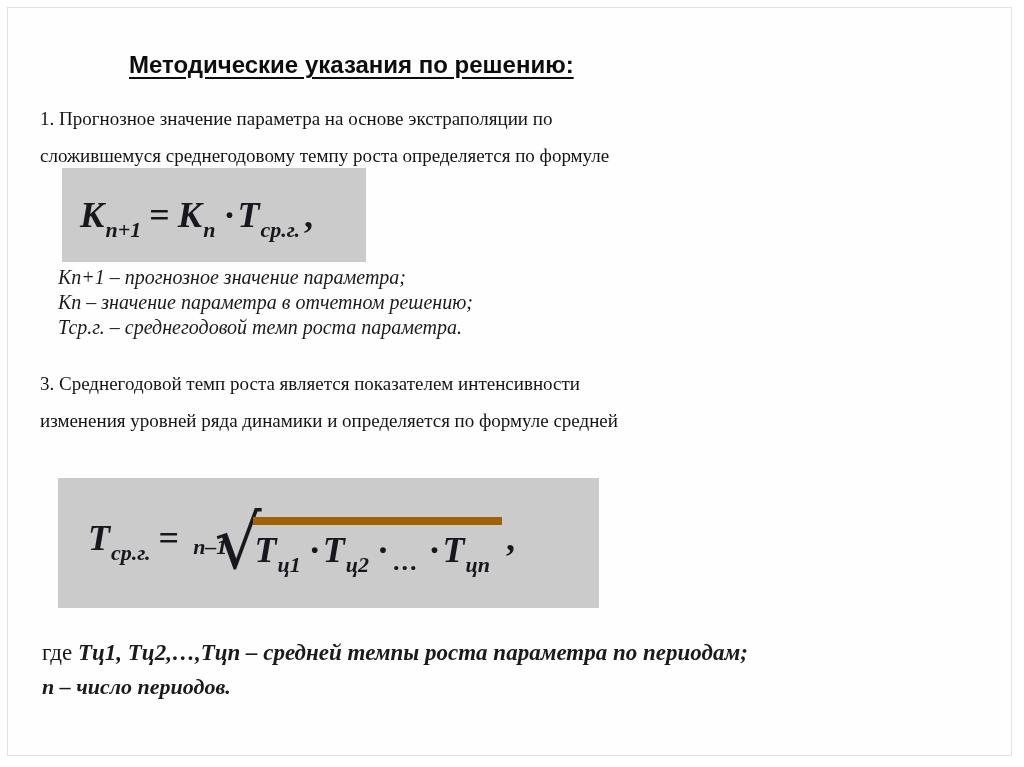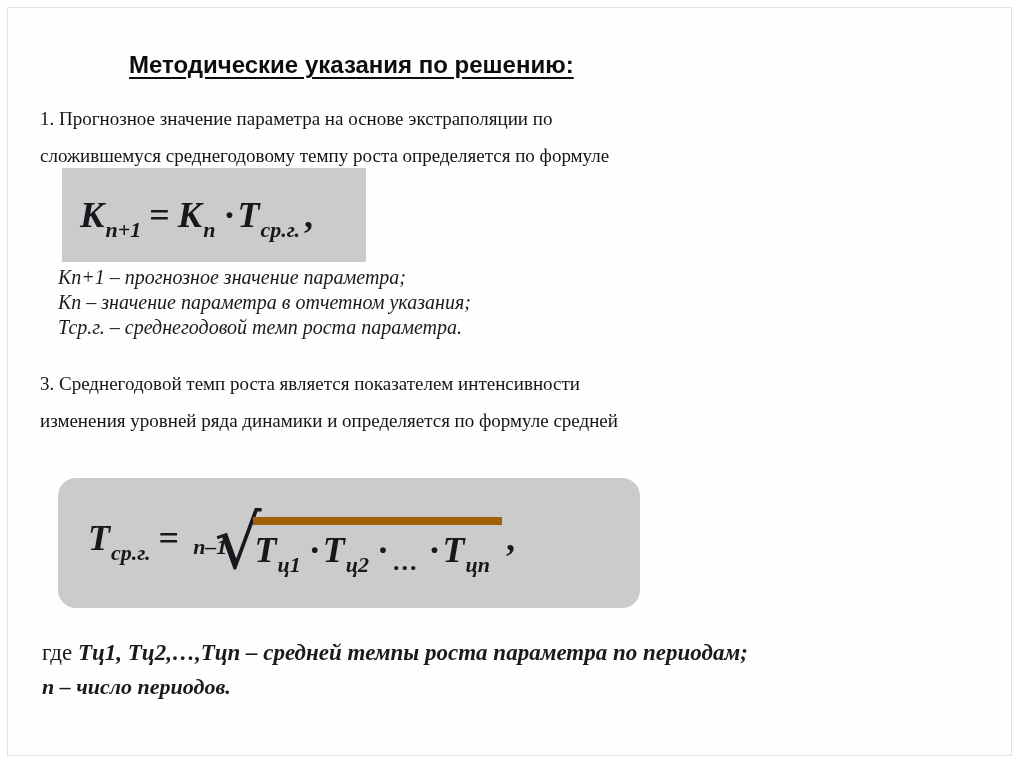--- a/index.html
+++ b/index.html
@@ -9,21 +9,21 @@
         border:1px solid #e2e2e2;background:#fefefe;}
   .slide-title{position:absolute;left:129px;top:51px;
         font-family:"Liberation Sans", sans-serif;font-weight:700;font-size:24px;
         text-decoration:underline;text-decoration-thickness:2px;text-underline-offset:4px;
         color:#0d0d0d;white-space:nowrap;text-align:right;}
   .body-par{position:absolute;font-size:19px;line-height:37px;color:#141414;white-space:nowrap;}
   #para1{left:40px;top:100px;}
   #para2{left:40px;top:365px;}
   .formula-box{position:absolute;background:#cbcbcb;display:flex;align-items:center;}
   #formula-box-1{left:62px;top:168px;width:304px;height:94px;padding-left:18px;box-sizing:border-box;}
-  #formula-box-2{left:58px;top:478px;width:582px;height:130px;padding-left:30px;box-sizing:border-box;border-radius:18px;}
+  #formula-box-2{left:58px;top:478px;width:541px;height:130px;padding-left:30px;box-sizing:border-box;}
   .formula{font-size:36px;font-weight:700;font-style:italic;color:#17171d;white-space:nowrap;}
   .f-sub{font-size:22px;font-style:italic;position:relative;top:10px;margin-left:1px;margin-top:8px;}
   .f-eq{font-style:normal;padding:0 8px;}
   .f-dot{font-style:normal;padding:0 2px 0 8px;}
   .f-comma{font-style:normal;margin-left:4px;}
   .root{display:inline-flex;align-items:center;margin-left:6px;}
   .root-index{font-size:22px;font-style:italic;font-weight:700;position:relative;top:4px;
         margin-right:-13px;z-index:2;}
   .root-sign{font-family:"DejaVu Sans", sans-serif;font-style:normal;font-weight:400;
         font-size:74px;line-height:58px;position:relative;top:-1px;}
@@ -51,21 +51,21 @@
   </div>
 
   <div id="formula-box-1" class="formula-box">
     <span class="formula">
       <span>К</span><span class="f-sub">n+1</span><span class="f-eq">=</span><span>К</span><span class="f-sub">n</span><span class="f-dot">·</span><span>Т</span><span class="f-sub">ср.г.</span><span class="f-comma">,</span>
     </span>
   </div>
 
   <div id="notes1" class="notes">
     <span class="note-line">Кn+1 – прогнозное значение параметра;</span>
-    <span class="note-line">Кn – значение параметра в отчетном указания;</span>
+    <span class="note-line">Кn – значение параметра в отчетном решению;</span>
     <span class="note-line">Тср.г. – среднегодовой темп роста параметра.</span>
   </div>
 
   <div id="para2" class="body-par">
     <span class="note-line">3. Среднегодовой темп роста является показателем интенсивности</span>
     <span class="note-line">изменения уровней ряда динамики и определяется по формуле средней</span>
   </div>
 
   <div id="formula-box-2" class="formula-box">
     <span class="formula">

